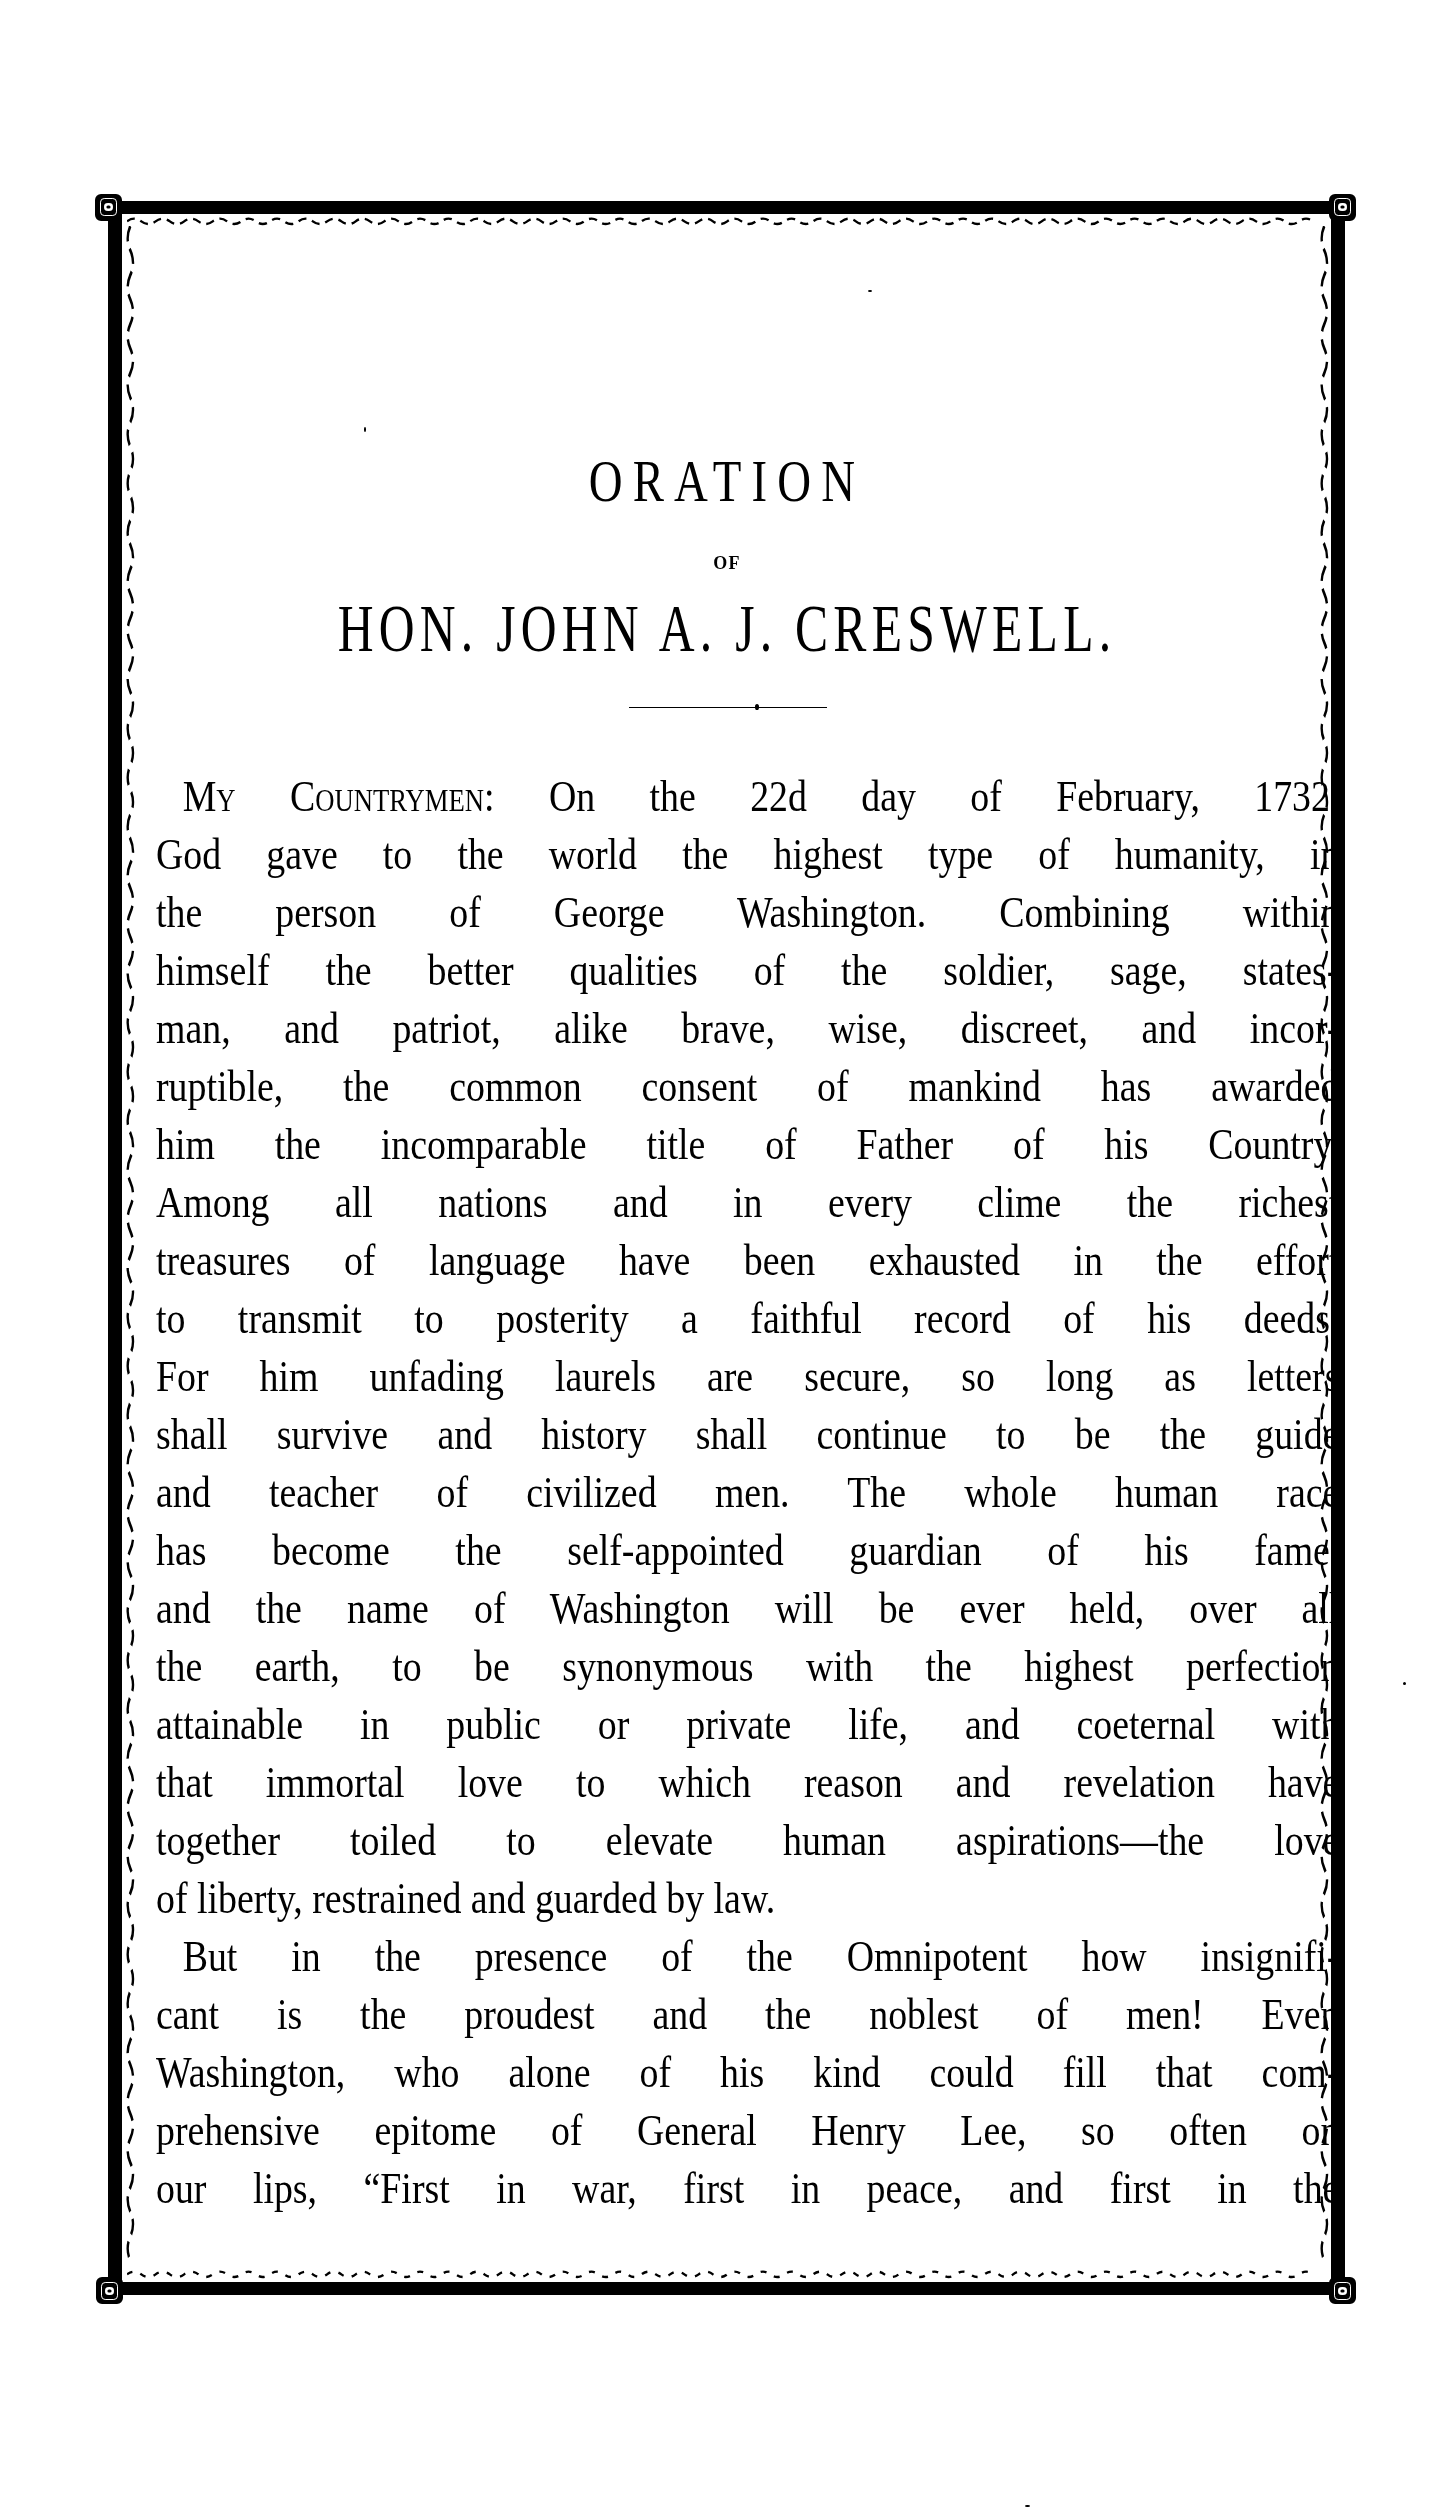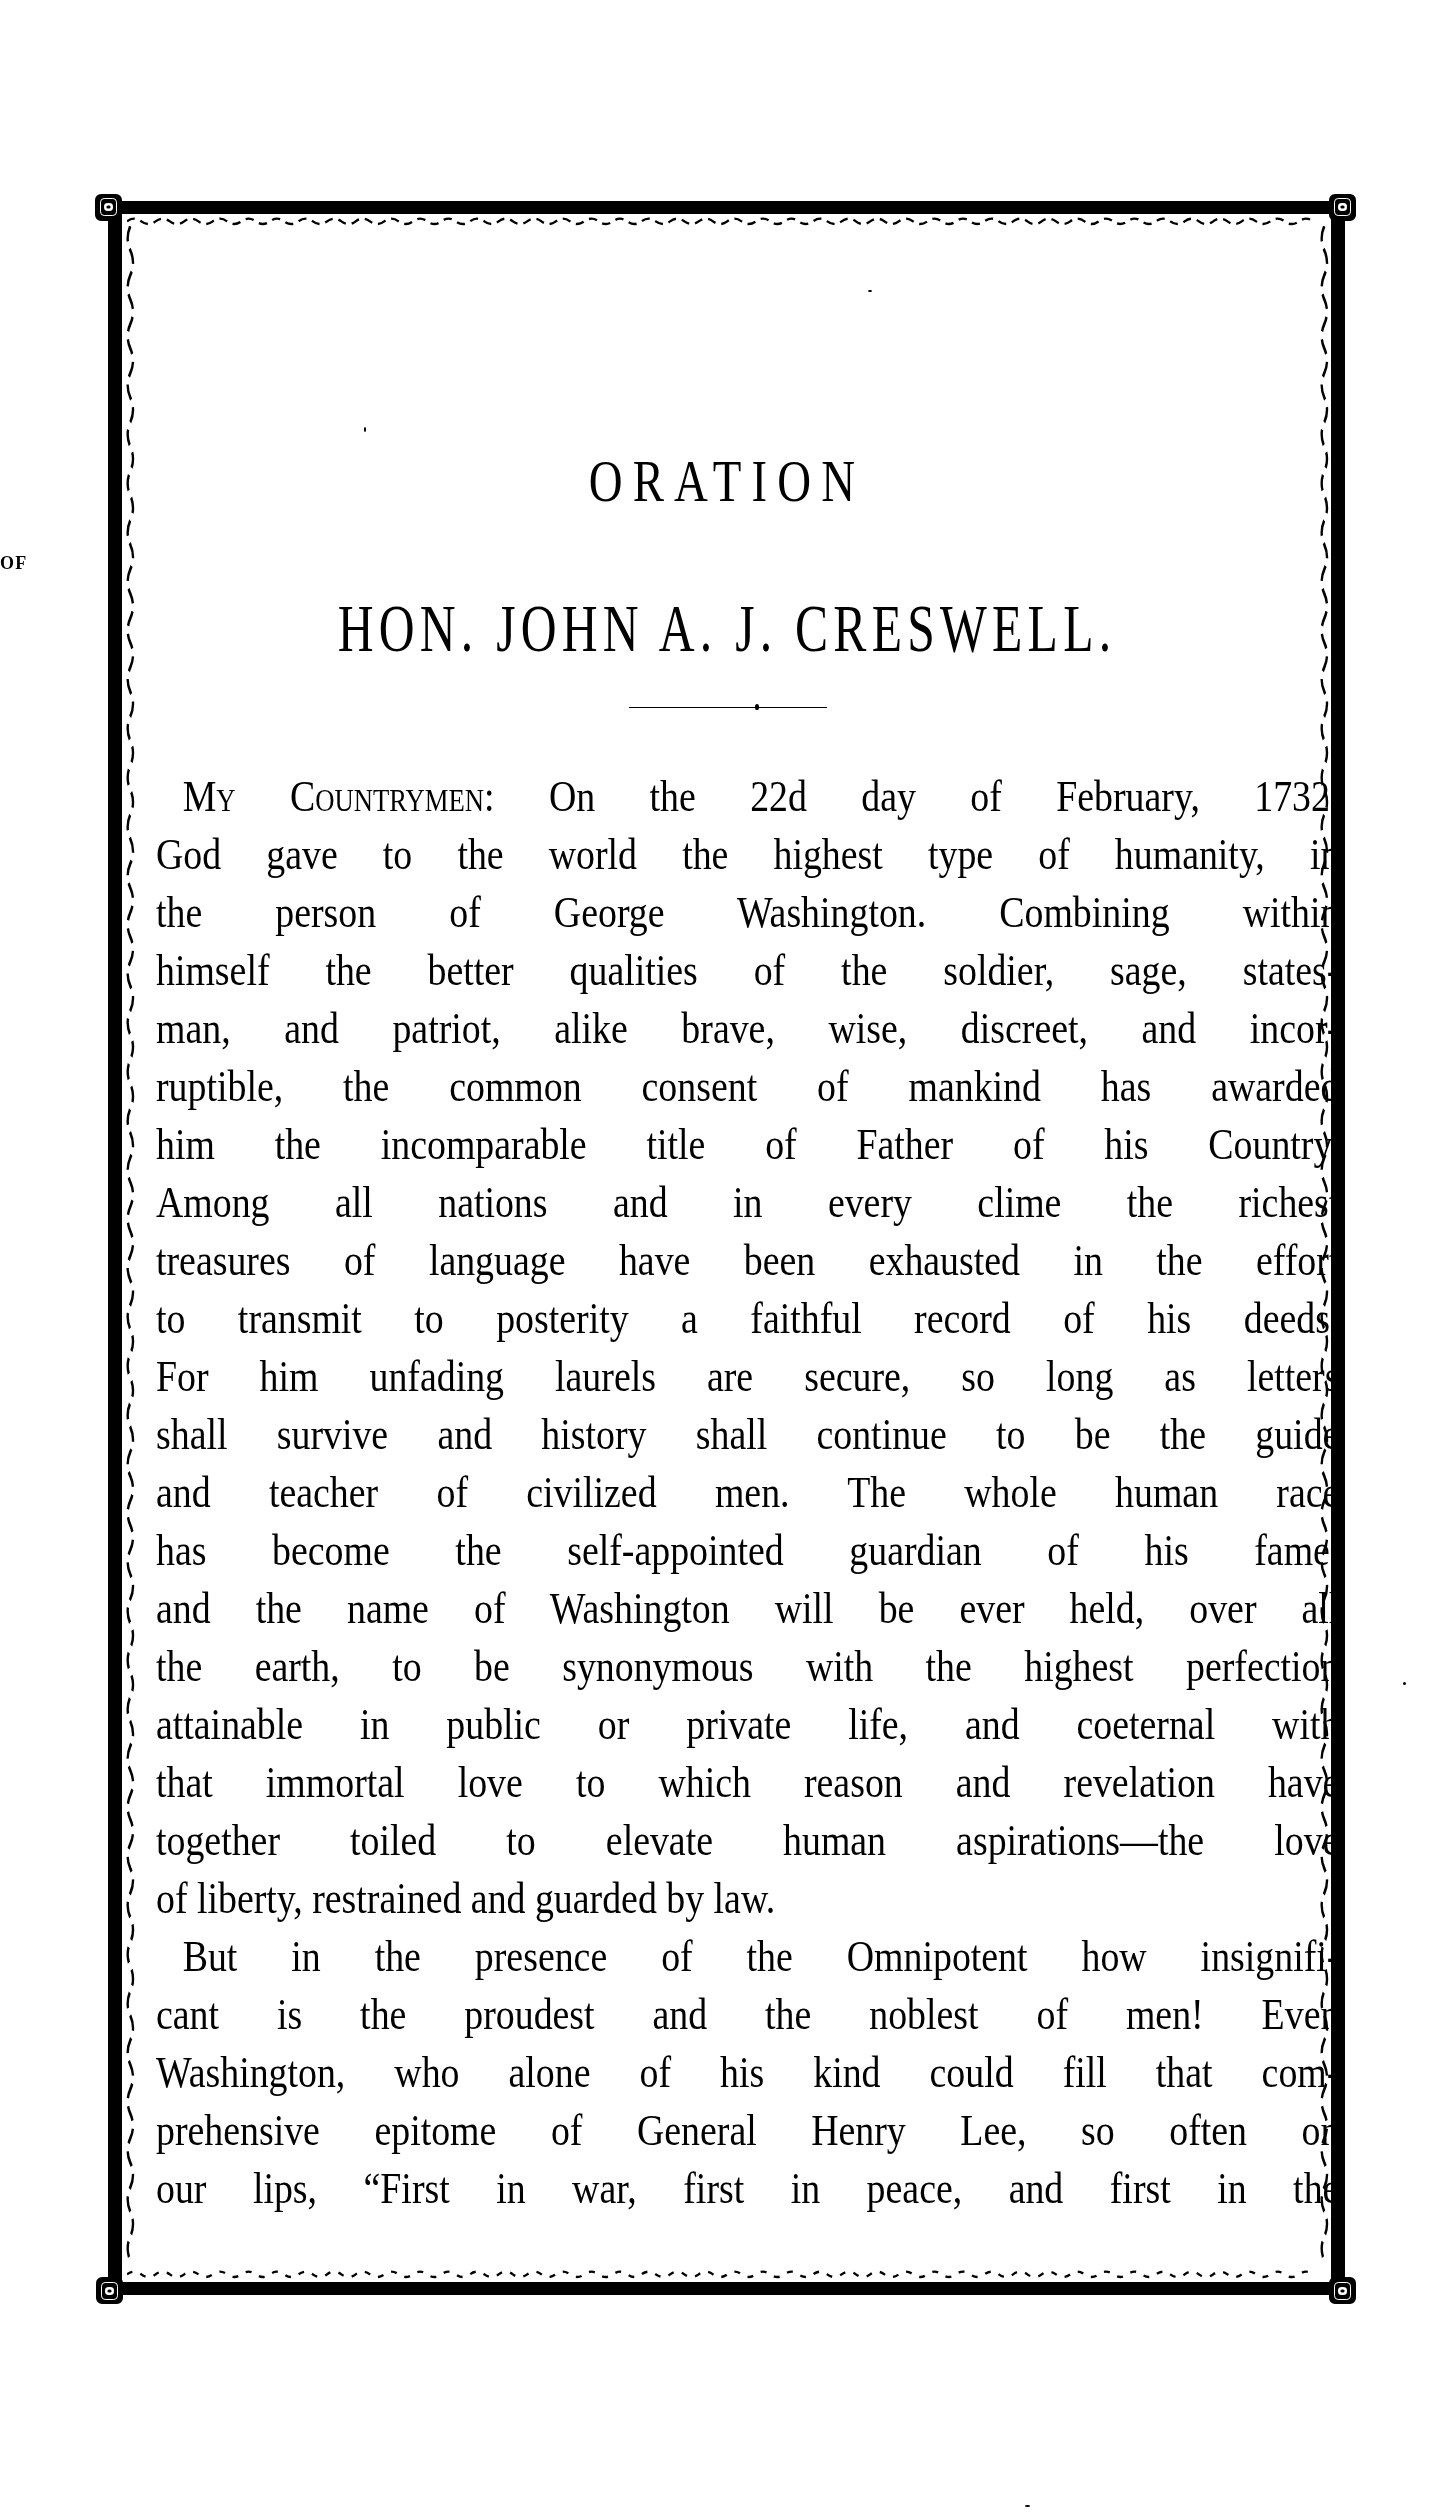--- a/index.html
+++ b/index.html
@@ -28,21 +28,21 @@
   .knob.bl { left: 7.1px; bottom: 3.6px; }
   .knob.br { right: 0px; bottom: 3.6px; }
 
   
   .title {
     position: absolute; left: 0; width: 1454px; text-align: center;
     top: 447px; font-size: 60px; letter-spacing: 13px; font-weight: 400;
     transform: scaleX(0.78); transform-origin: center;
   }
   .of {
-    position: absolute; left: 0; width: 1454px; 
+    position: absolute; left: 0; width: 1454px; text-align: center;
     top: 553px; font-size: 18px; font-weight: 700; letter-spacing: 1.2px;
   }
   .name {
     position: absolute; left: 0; width: 1454px; text-align: center;
     top: 590px; font-size: 67px; letter-spacing: 7.1px; font-weight: 400;
     transform: scaleX(0.74); transform-origin: center;
   }
   .divider { position: absolute; left: 629px; top: 706px; width: 198px; height: 3px; }
   .divider .line { position: absolute; left: 0; right: 0; top: 0.6px; height: 1.8px; background: #000; }
   .divider .dot { position: absolute; left: 126px; top: -1.8px; width: 4.2px; height: 6px; background: #000; border-radius: 50%; }

